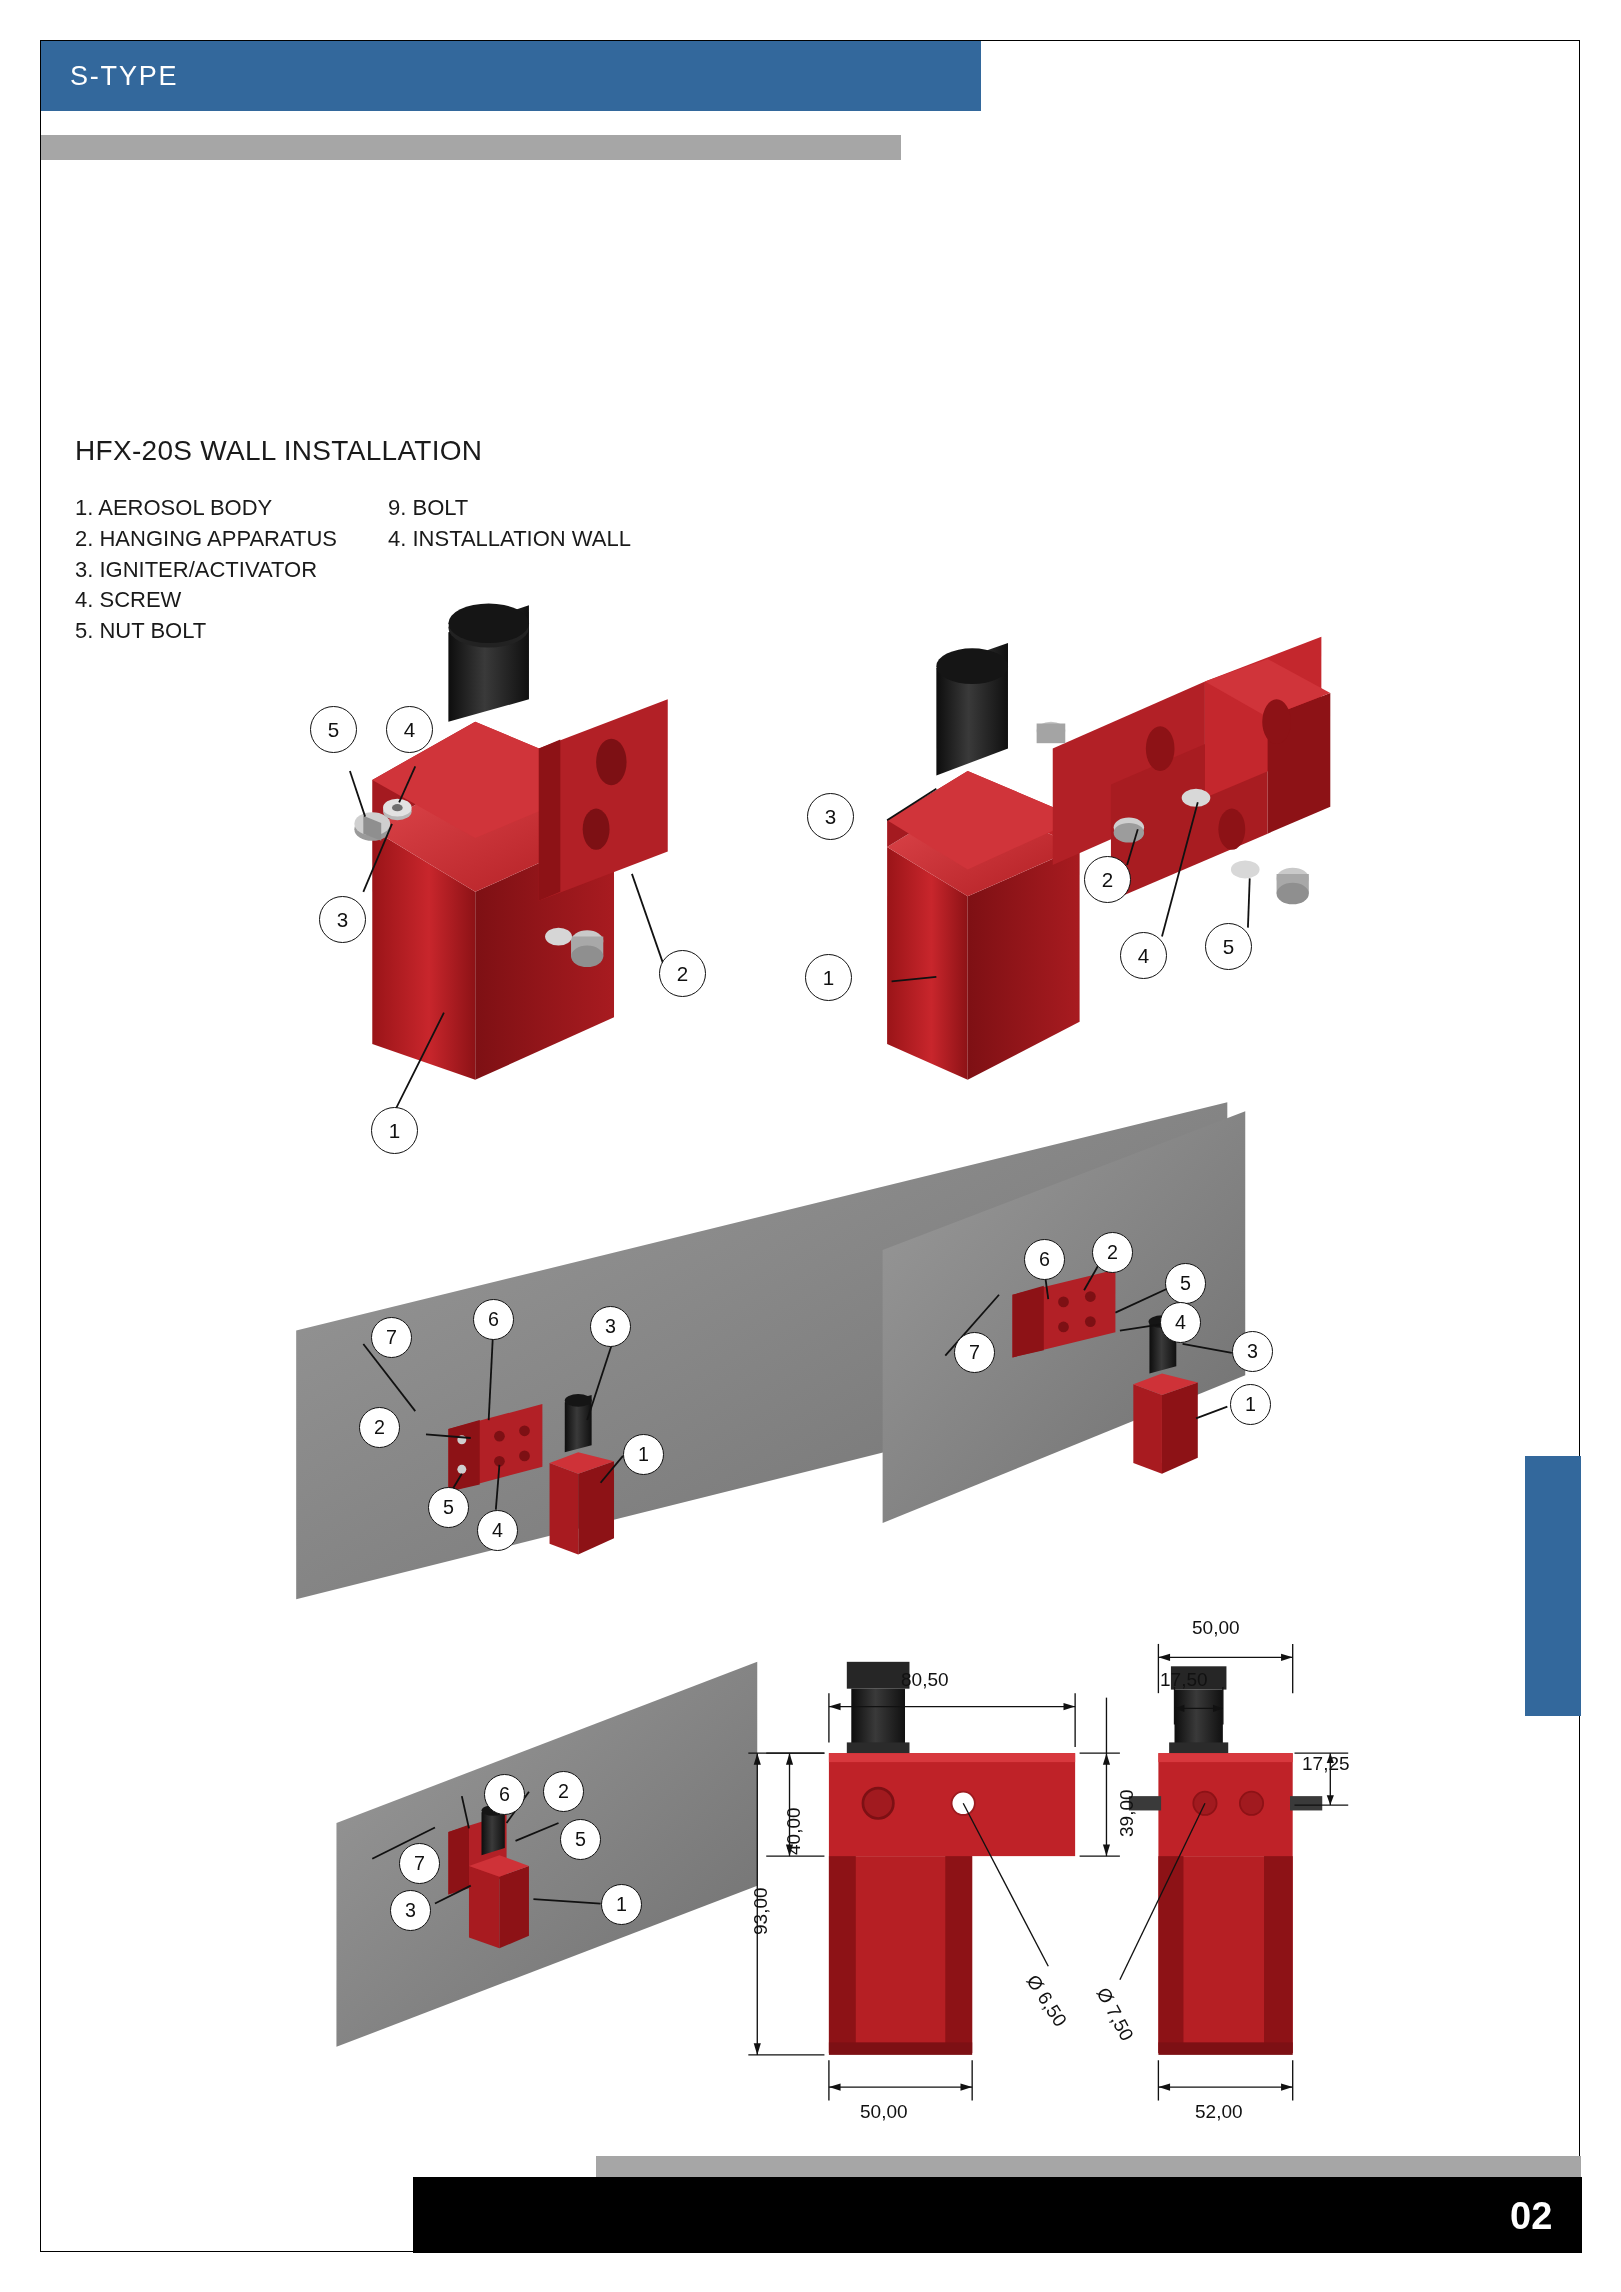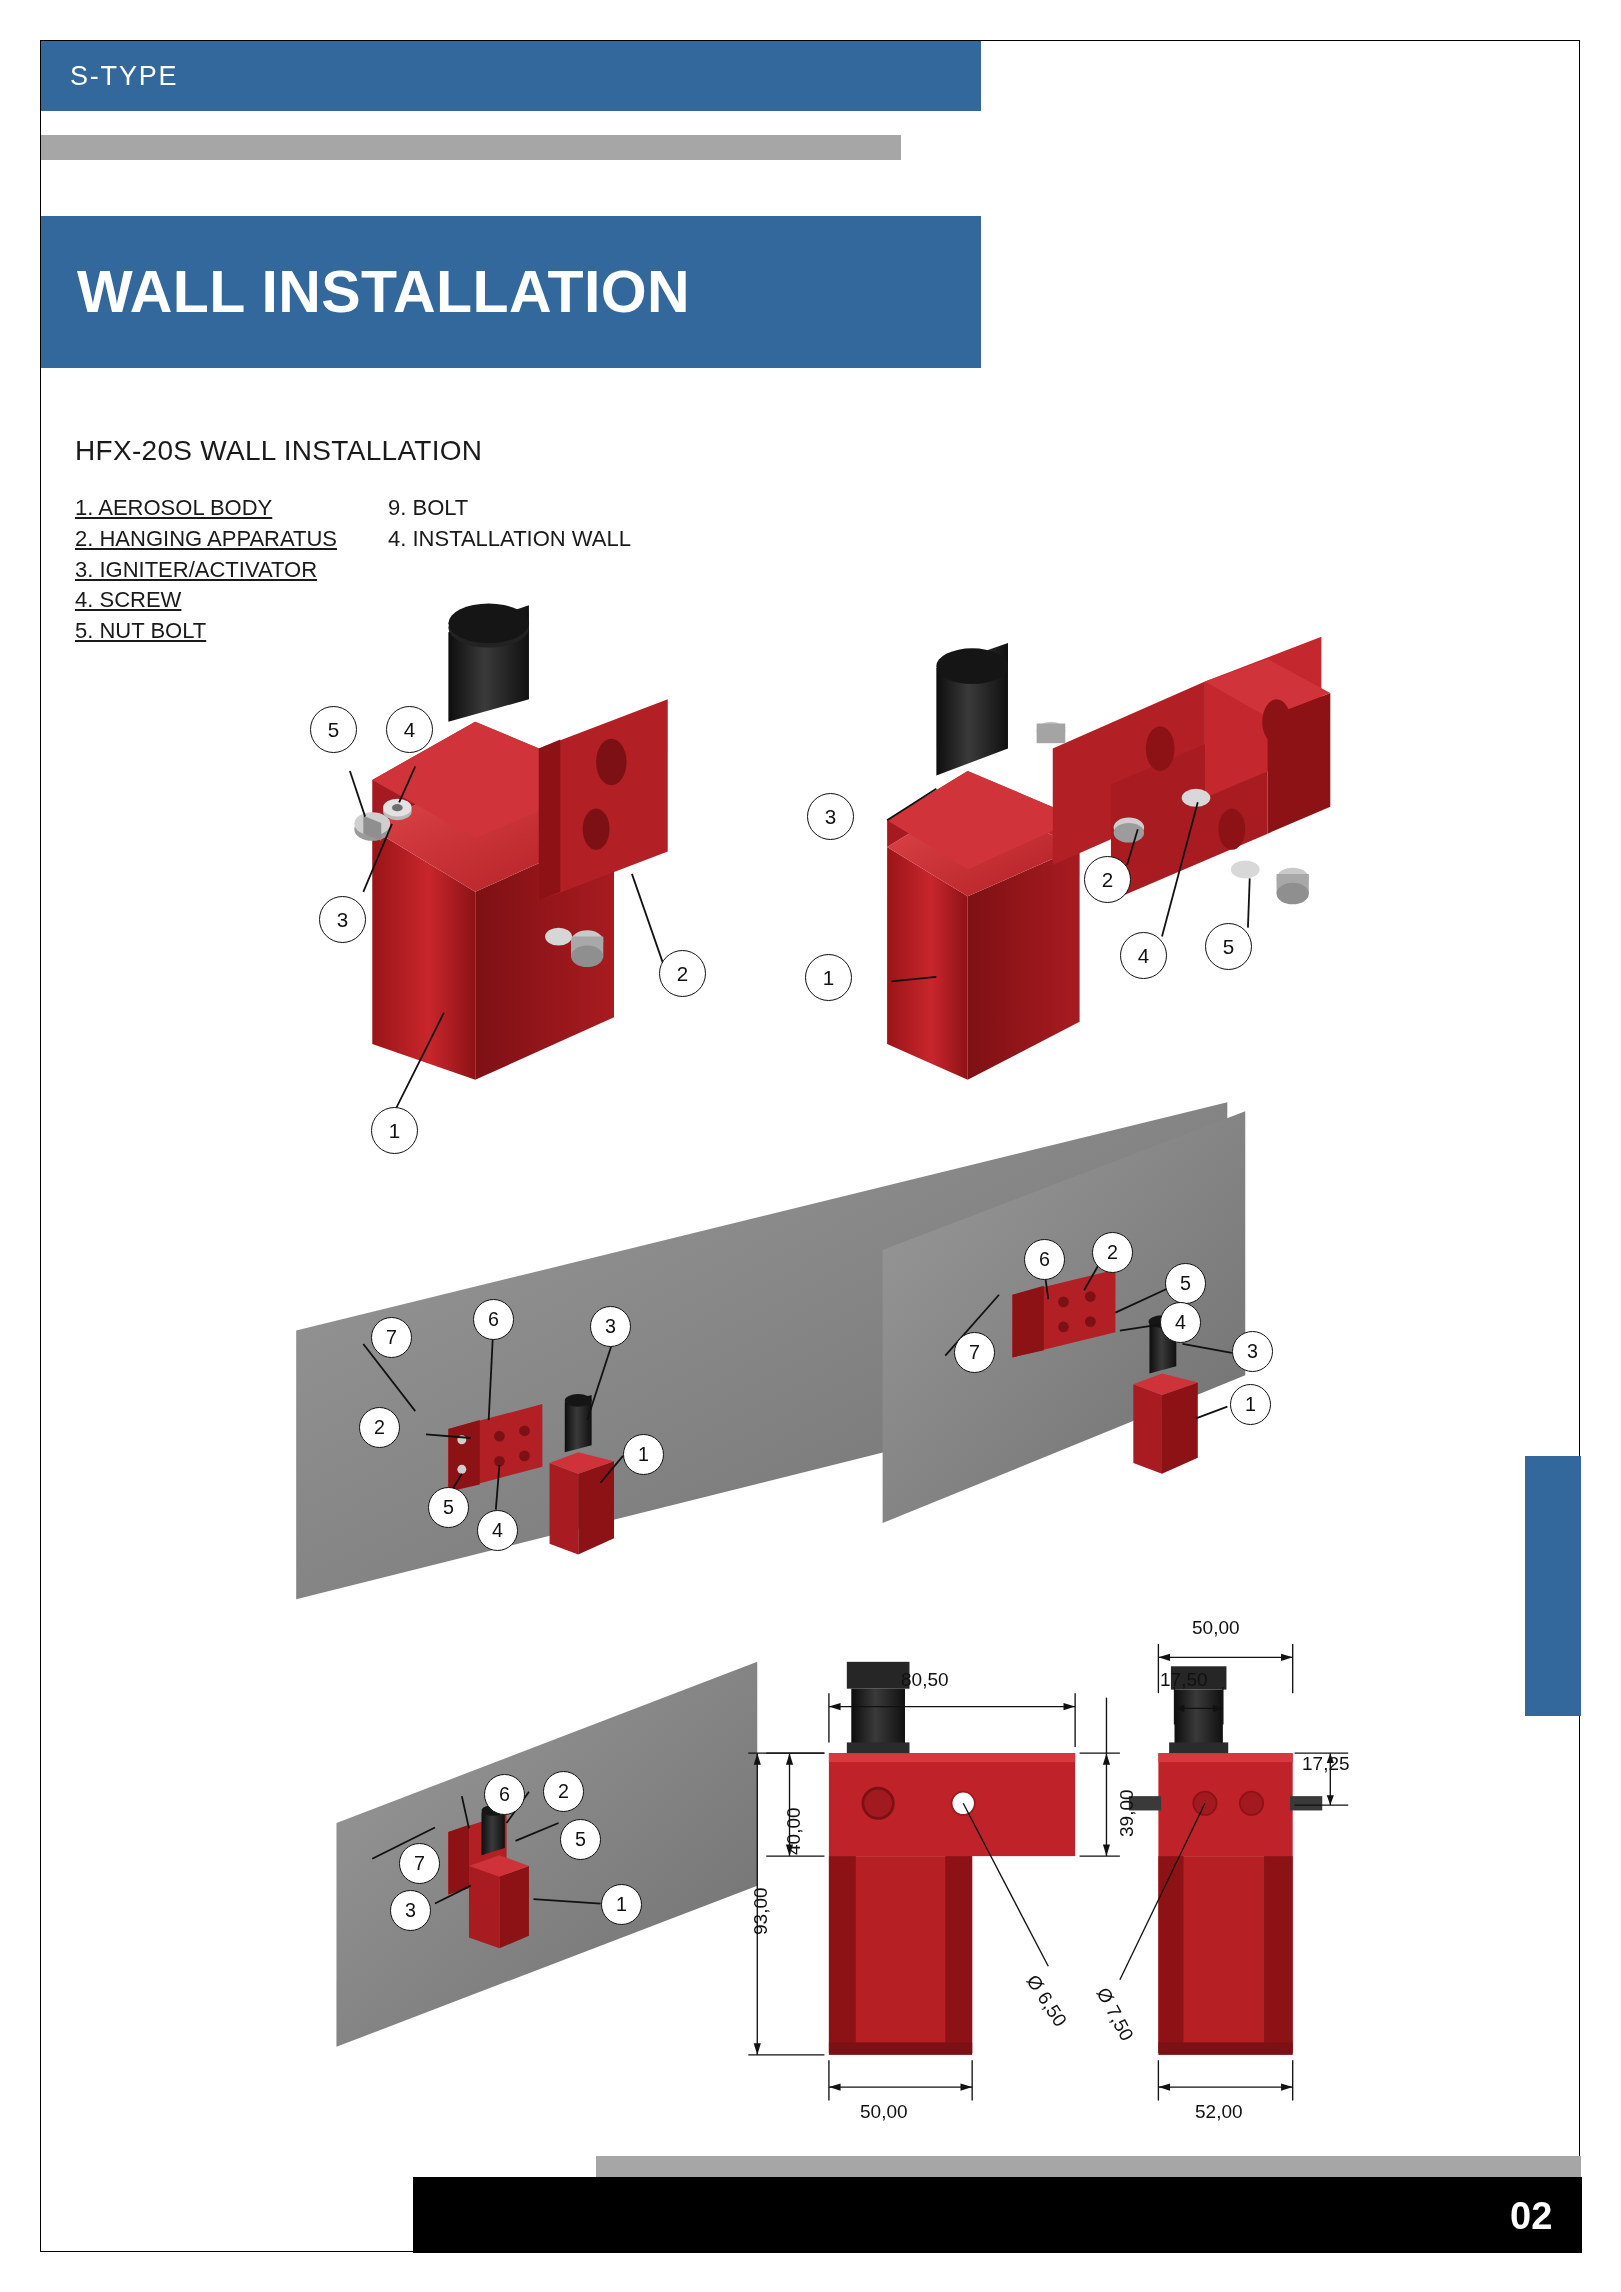--- a/index.html
+++ b/index.html
@@ -61,21 +61,21 @@
     letter-spacing:0.3px;
   }
   .legend {
     position:absolute; left:34px; top:452px;
     width:806px;
     font-size:22px; color:#1a1a1a; line-height:1.40;
   }
   .legend .col {
     display:inline-block; vertical-align:top;
   }
-  .legend .col1 { width:313px;text-decoration:underline; }
+  .legend .col1 { width:313px; }
   .legend .col2 { width:358px; }
 
   
   .drawings { position:absolute; left:0; top:0; width:1540px; height:2212px; pointer-events:none; }
 
   
   .right-tab {
     position:absolute; left:1484px; top:1415px;
     width:56px; height:260px;
     background:#33689c;
@@ -118,23 +118,20 @@
 </head>
 <body>
 
 <div class="page">
 
   <div class="hdr-blue">
     <span class="txt">S-TYPE</span>
   </div>
   <div class="hdr-gray"></div>
 
-  <div class="title-band">
-    <span class="txt">WALL INSTALLATION</span>
-  </div>
 
   <div class="sec-title">HFX-20S WALL INSTALLATION</div>
 
   <div class="legend">
     <div class="col col1">
       <div>1. AEROSOL BODY</div>
       <div>2. HANGING APPARATUS</div>
       <div>3. IGNITER/ACTIVATOR</div>
       <div>4. SCREW</div>
       <div>5. NUT BOLT</div>

